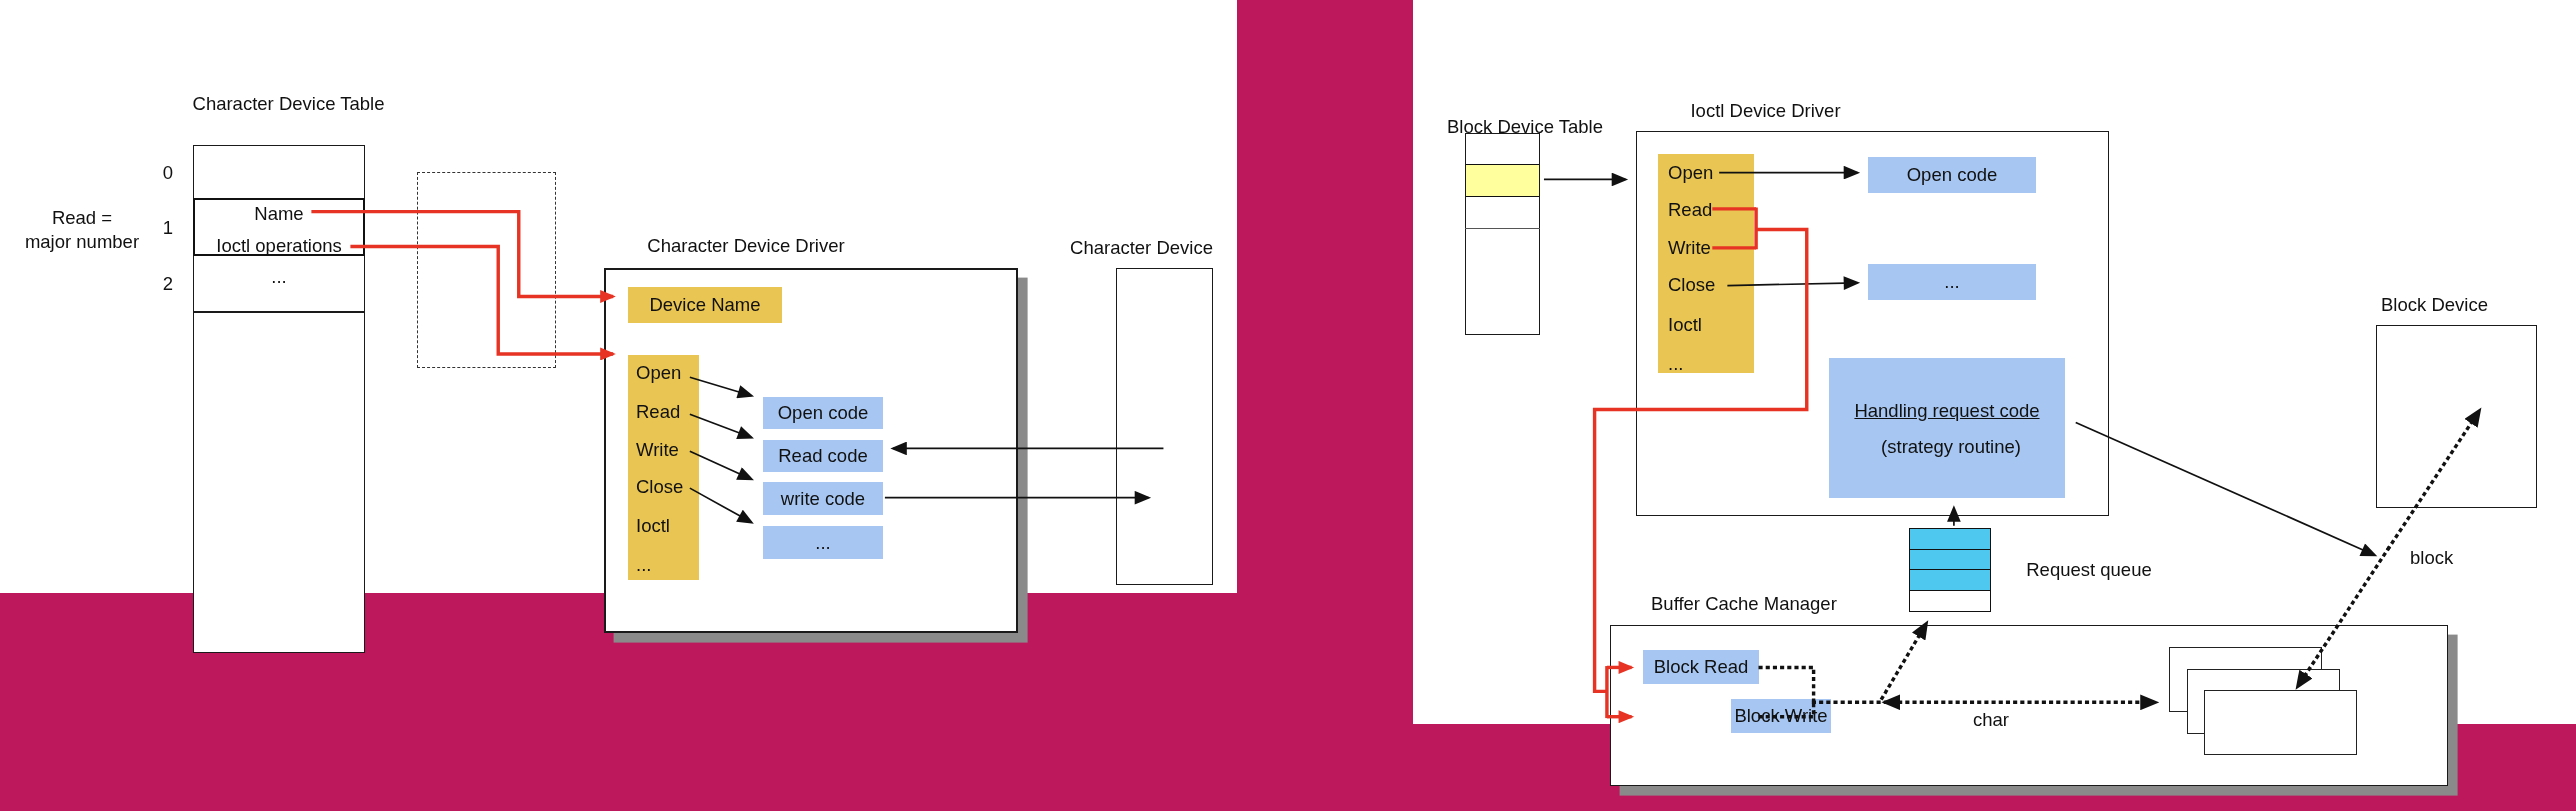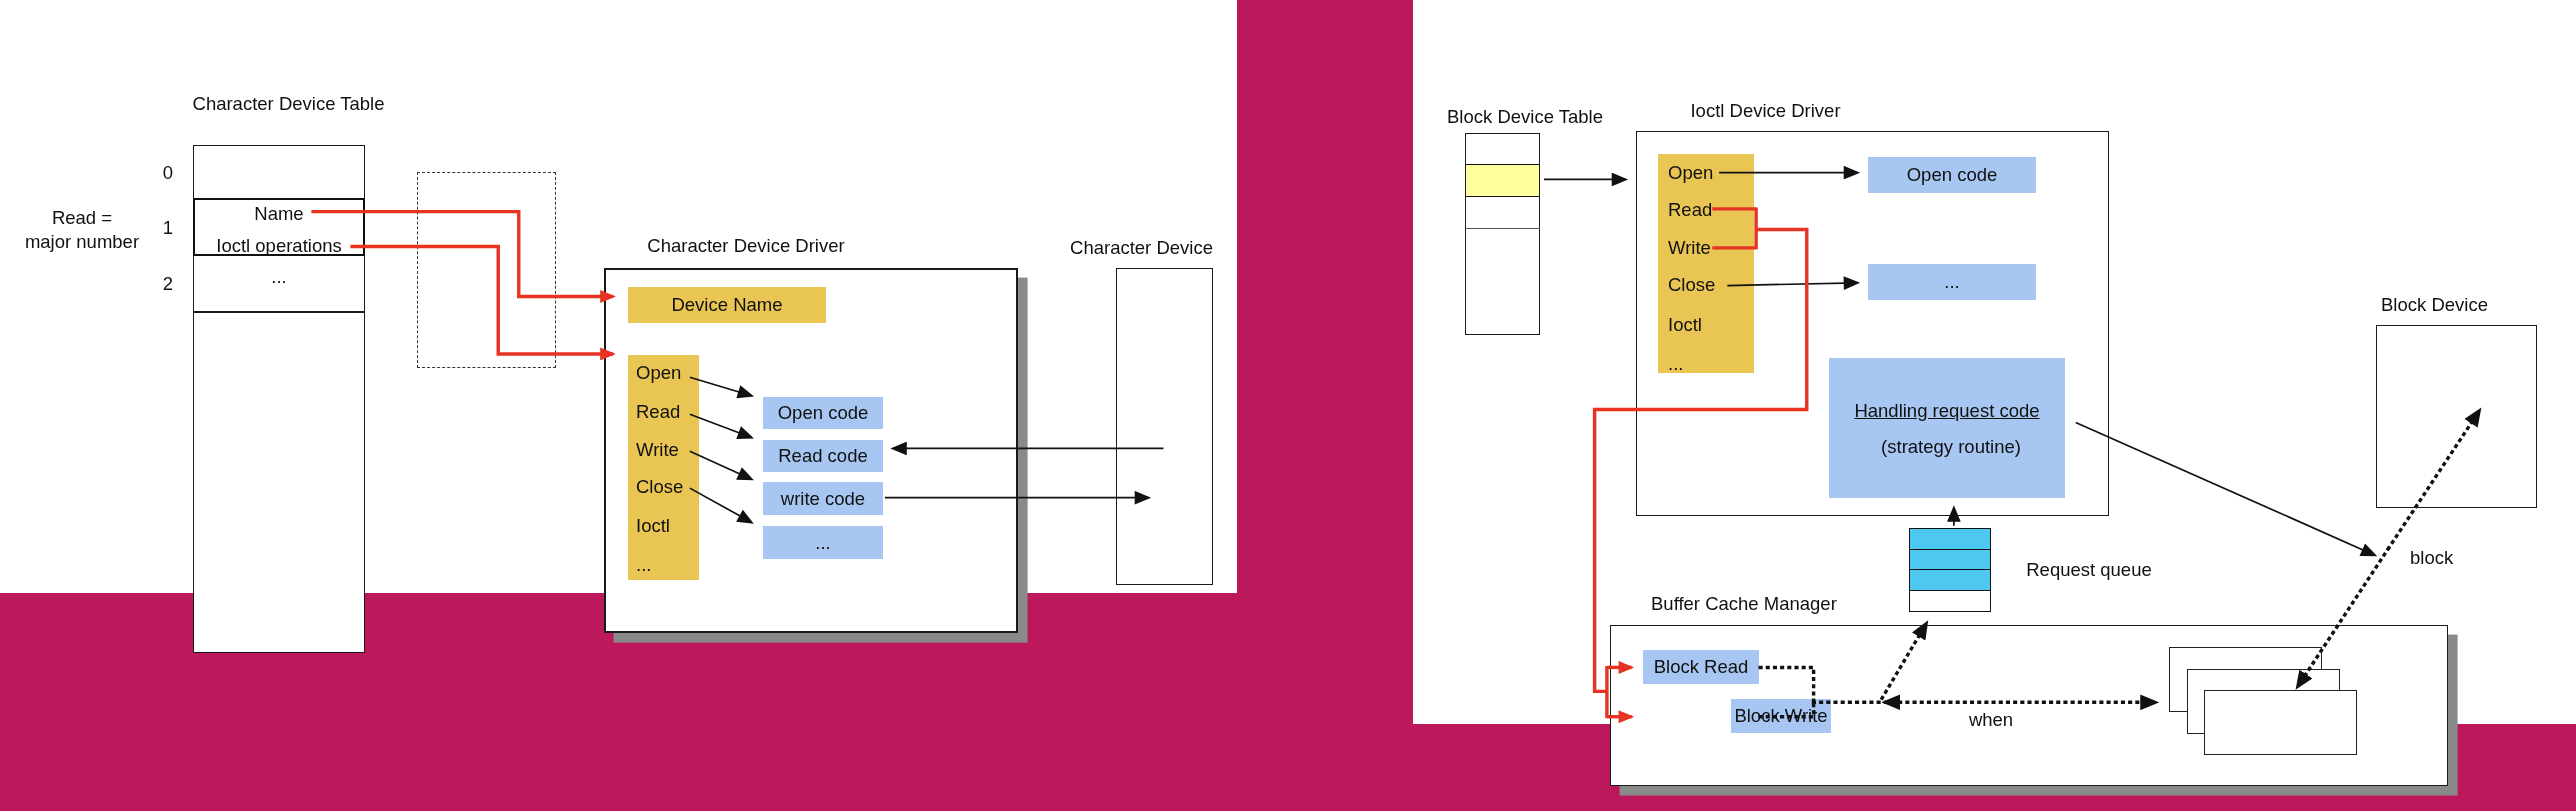--- a/index.html
+++ b/index.html
@@ -45,39 +45,39 @@
   <div class="lbl ctr" style="left:151px;top:273px;width:34px;">2</div>
 
   <div class="lbl ctr" style="left:0px;top:207px;width:164px;">Read =</div>
   <div class="lbl ctr" style="left:0px;top:231px;width:164px;">major number</div>
 
   <div class="dashedbox" style="left:417px;top:172px;width:139px;height:196px;"></div>
 
   <div class="lbl ctr" style="left:609px;top:235px;width:274px;">Character Device Driver</div>
   <div class="box outline shadowed" style="left:604px;top:268px;width:414px;height:365px;border-width:2.1px;"></div>
 
-  <div class="box yellow lbl ctr" style="left:628px;top:287px;width:198px;height:36px;line-height:36px;">Device Name</div>
+  <div class="box yellow lbl ctr" style="left:628px;top:287px;width:154px;height:36px;line-height:36px;">Device Name</div>
 
   <div class="box yellow" style="left:628px;top:355px;width:71px;height:225px;"></div>
   <div class="lbl" style="left:636px;top:362px;">Open</div>
   <div class="lbl" style="left:636px;top:401px;">Read</div>
   <div class="lbl" style="left:636px;top:439px;">Write</div>
   <div class="lbl" style="left:636px;top:476px;">Close</div>
   <div class="lbl" style="left:636px;top:515px;">Ioctl</div>
   <div class="lbl" style="left:636px;top:554px;">...</div>
 
   <div class="box blue lbl ctr" style="left:763px;top:397px;width:120px;height:32px;line-height:32px;">Open code</div>
   <div class="box blue lbl ctr" style="left:763px;top:440px;width:120px;height:32px;line-height:32px;">Read code</div>
   <div class="box blue lbl ctr" style="left:763px;top:482px;width:120px;height:33px;line-height:33px;">write code</div>
   <div class="box blue lbl ctr" style="left:763px;top:526px;width:120px;height:33px;line-height:33px;">...</div>
 
   <div class="lbl ctr" style="left:1039px;top:237px;width:205px;">Character Device</div>
   <div class="box outline" style="left:1116px;top:268px;width:97px;height:317px;"></div>
 
-  <div class="lbl ctr" style="left:1426px;top:106px;width:198px;">Block Device Table</div>
+  <div class="lbl ctr" style="left:1426px;top:116px;width:198px;">Block Device Table</div>
 
   <div class="box outline" style="left:1465px;top:133px;width:75px;height:202px;"></div>
   <div class="box" style="left:1466px;top:164px;width:73px;height:33px;background:#FFFF9E;border-top:1.7px solid #111;border-bottom:1.7px solid #111;"></div>
   <div class="divider" style="left:1465px;top:228px;width:75px;background:#555;height:1.4px;"></div>
 
   <div class="lbl ctr" style="left:1656px;top:100px;width:219px;">Ioctl Device Driver</div>
   <div class="box outline" style="left:1636px;top:131px;width:473px;height:385px;"></div>
 
   <div class="box yellow" style="left:1658px;top:154px;width:96px;height:219px;"></div>
   <div class="lbl" style="left:1668px;top:162px;">Open</div>
@@ -106,21 +106,21 @@
   <div class="lbl ctr" style="left:2332px;top:294px;width:205px;">Block Device</div>
   <div class="box outline" style="left:2376px;top:325px;width:161px;height:183px;"></div>
   <div class="lbl" style="left:2410px;top:547px;">block</div>
 
   <div class="lbl" style="left:1651px;top:593px;">Buffer Cache Manager</div>
   <div class="box outline shadowed" style="left:1610px;top:625px;width:838px;height:161px;"></div>
 
   <div class="box blue lbl ctr" style="left:1643px;top:650px;width:116px;height:34px;line-height:34px;">Block Read</div>
   <div class="box blue lbl ctr" style="left:1731px;top:699px;width:100px;height:34px;line-height:34px;">Block Write</div>
 
-  <div class="lbl ctr" style="left:1957px;top:709px;width:68px;">when</div>
+  <div class="lbl ctr" style="left:1957px;top:709px;width:68px;">char</div>
 
   <div class="stackbox" style="left:2169px;top:647px;width:153px;height:65px;"></div>
   <div class="stackbox" style="left:2187px;top:669px;width:153px;height:65px;"></div>
   <div class="stackbox" style="left:2204px;top:690px;width:153px;height:65px;"></div>
 
   <svg class="overlay" width="2576" height="812" viewBox="0 0 3764 1186">
     <defs>
       <marker id="arrB" markerUnits="userSpaceOnUse" markerWidth="26" markerHeight="20" viewBox="0 0 12 10" refX="10" refY="5" orient="auto">
         <path d="M0,0 L12,5 L0,10 z" fill="#111"></path>
       </marker>

